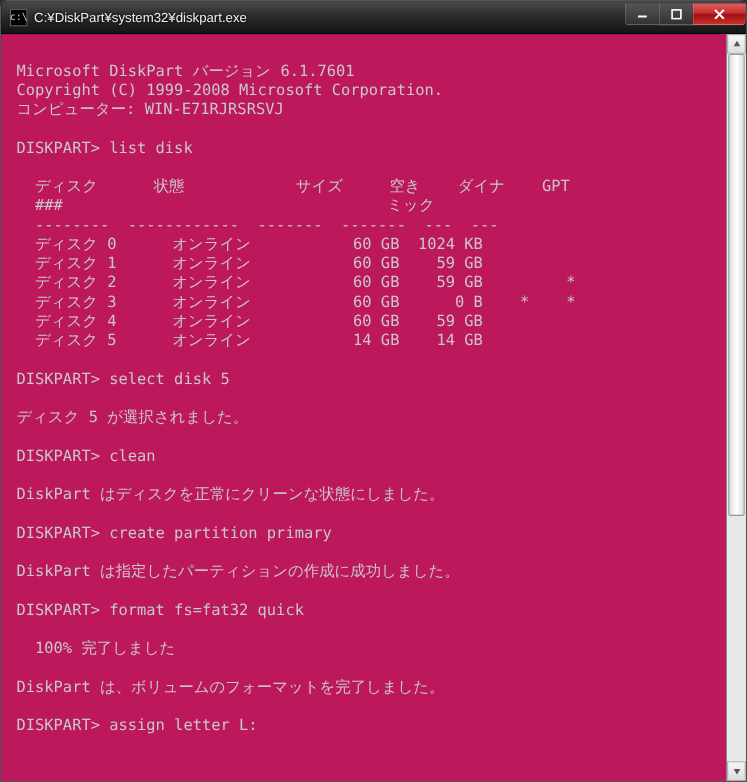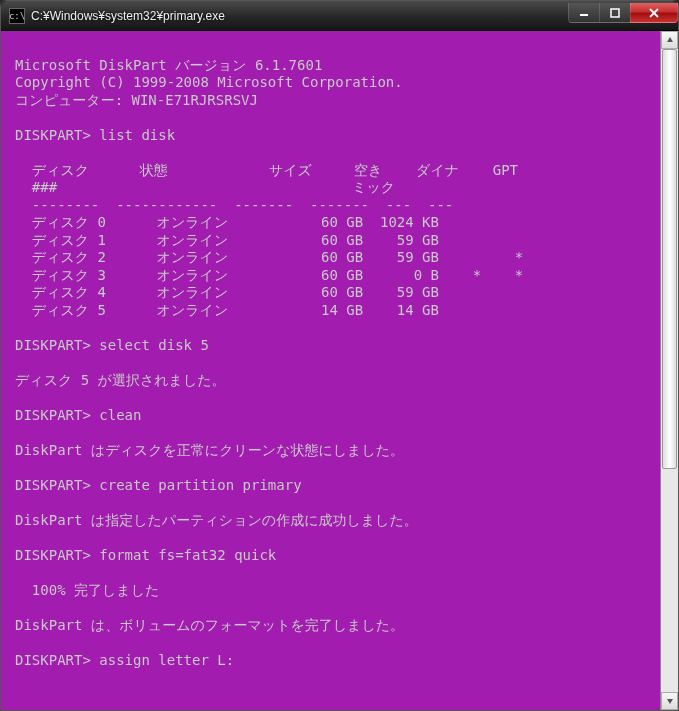--- a/index.html
+++ b/index.html
@@ -53,21 +53,21 @@
   .win-btn.min { background: linear-gradient(to bottom,#555,#333); border-radius: 0 0 0 4px;}
   .win-btn.max { background: linear-gradient(to bottom,#555,#333); }
   .win-btn.close {
     width: 48px;
     background: linear-gradient(to bottom,#e06060 0%, #c83030 45%, #a01010 55%, #c83030 100%);
     border-radius: 0 0 4px 0;
   }
   .win-btn svg { display:block; }
   .client {
     flex: 1;
-    background: #a21caf;
+    background: #be185d;
     position: relative;
     display: flex;
   }
   .console {
     flex: 1;
     padding: 8px 4px 8px 14px;
     color: #c8c8c8;
     font-size: 14px;
     line-height: 1.25;
     white-space: pre;
@@ -99,21 +99,21 @@
     border-radius: 2px;
   }
 </style>
 </head>
 <body>
 
 <div class="window">
 
   <div class="titlebar">
     <div class="app-icon">c:\</div>
-    <div class="title-text">C:¥Windows¥system32¥primary.exe</div>
+    <div class="title-text">C:¥DiskPart¥system32¥diskpart.exe</div>
     <div class="win-buttons">
       <div class="win-btn min">
         <svg width="10" height="10">
             <line x1="1" y1="7" x2="9" y2="7" stroke="#fff" stroke-width="2"></line>
           </svg>
       </div>
       <div class="win-btn max">
         <svg width="10" height="10">
             <rect x="1" y="1" width="8" height="8" fill="none" stroke="#fff" stroke-width="1.5"></rect>
           </svg>

